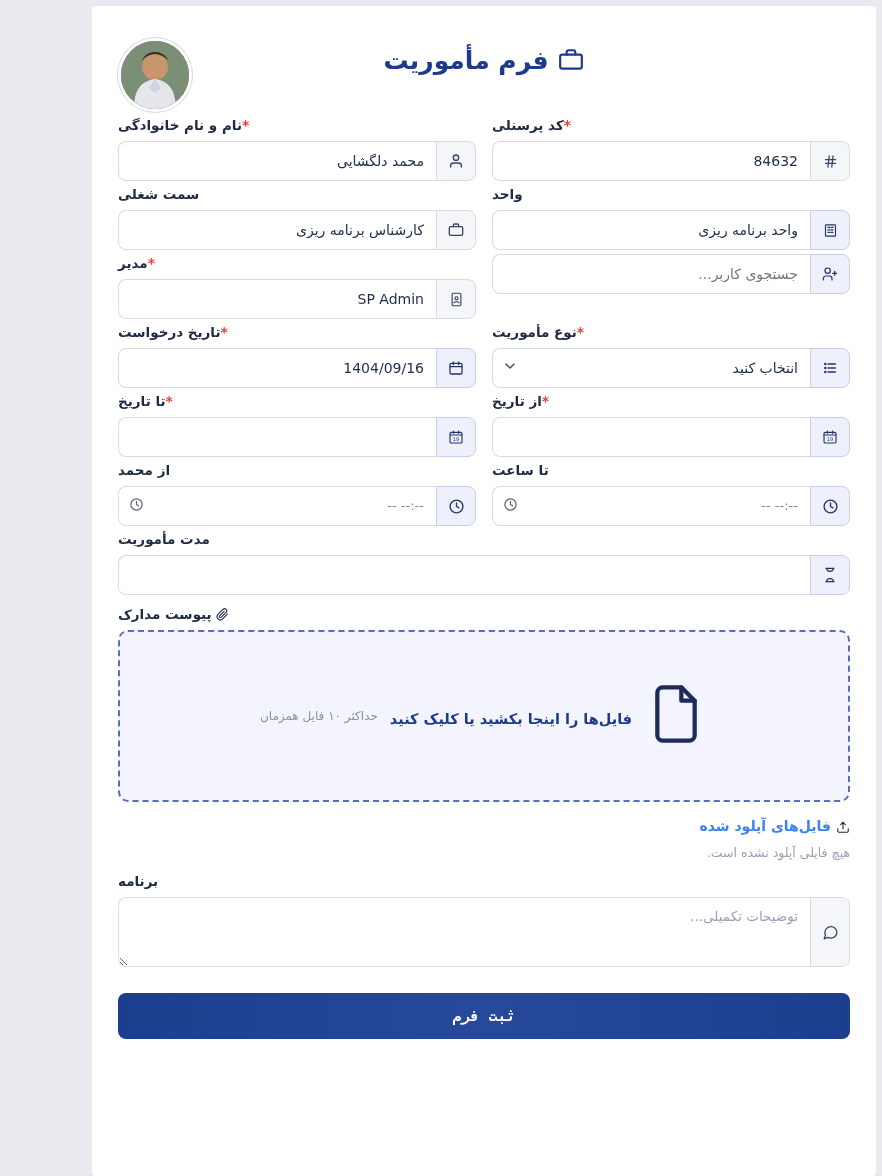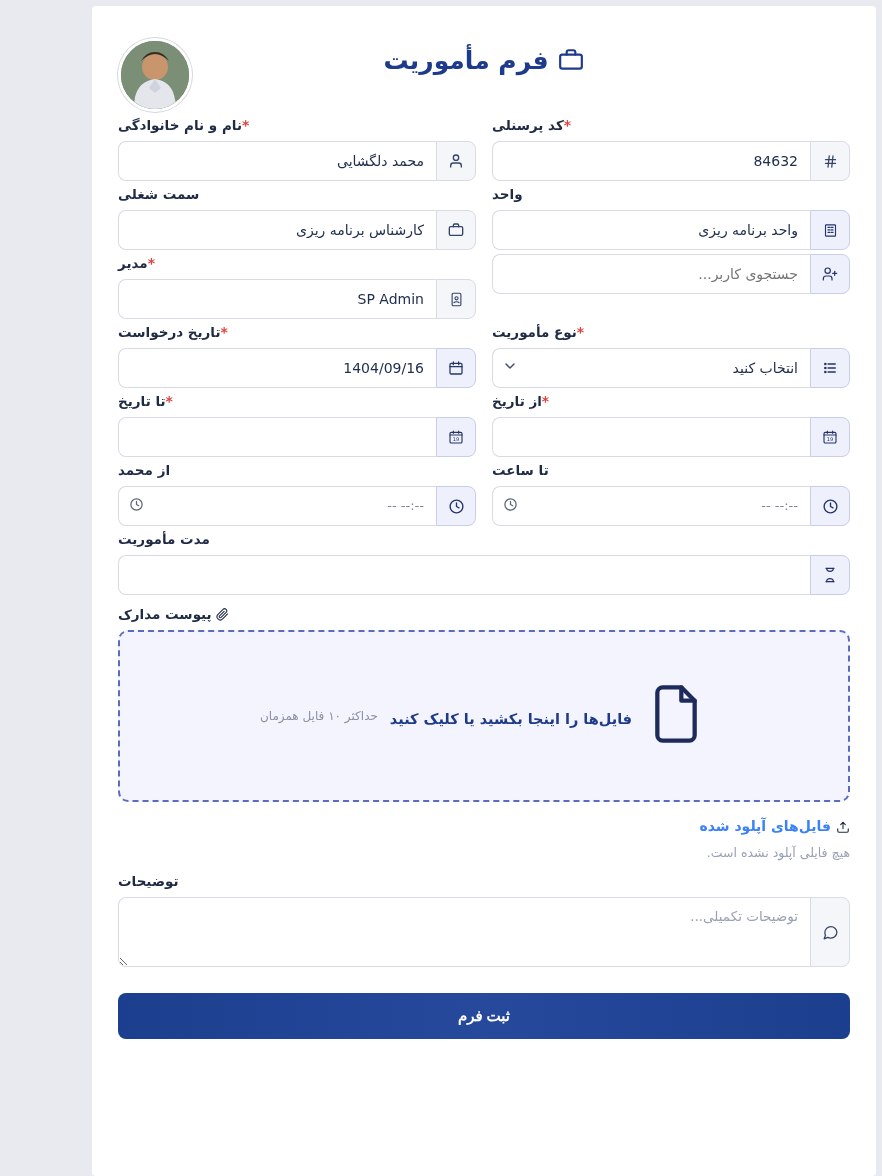--- a/index.html
+++ b/index.html
@@ -202,21 +202,21 @@
   .submit {
     margin-top: 16px;
     width: 100%;
     height: 46px;
     border: none;
     border-radius: 8px;
     background: linear-gradient(90deg, #1b3e8f 0%, #27499b 50%, #1b3e8f 100%);
     color: #ffffff;
     font-size: 15px;
     font-weight: bold;
-    font-family: Liberation Serif, serif;
+    font-family: Liberation Mono, monospace;
     cursor: pointer;
   }
 </style>
 </head>
 <body>
 
 <div class="page">
   <div class="card">
 
     
@@ -520,21 +520,21 @@
           <polyline points="8 8 12 4 16 8"></polyline>
             <line x1="12" y1="4" x2="12" y2="15"></line>
         </svg>
       </span><span>فایل‌های آپلود شده</span>
     </div>
     <div class="uploaded-empty">هیچ فایلی آپلود نشده است.</div>
 
     
     <div class="field">
       <div class="label">
-        <span>توضیحات</span>
+        <span>برنامه</span>
       </div>
       <div class="ta-wrap">
         <div class="ta-addon">
           <svg width="17" height="17" viewBox="0 0 24 24" fill="none" stroke="#334467" stroke-width="1.8" stroke-linecap="round" stroke-linejoin="round">
             <path d="M21 11.5a8.38 8.38 0 0 1-9 8.3 8.5 8.5 0 0 1-3.8-.9L3 21l1.9-5a8.38 8.38 0 0 1-.9-3.8 8.5 8.5 0 0 1 8.5-8.5 8.38 8.38 0 0 1 8.5 7.8z"></path>
           </svg>
         </div>
         <textarea class="ta" placeholder="توضیحات تکمیلی..." style=""></textarea>
       </div>
     </div>

